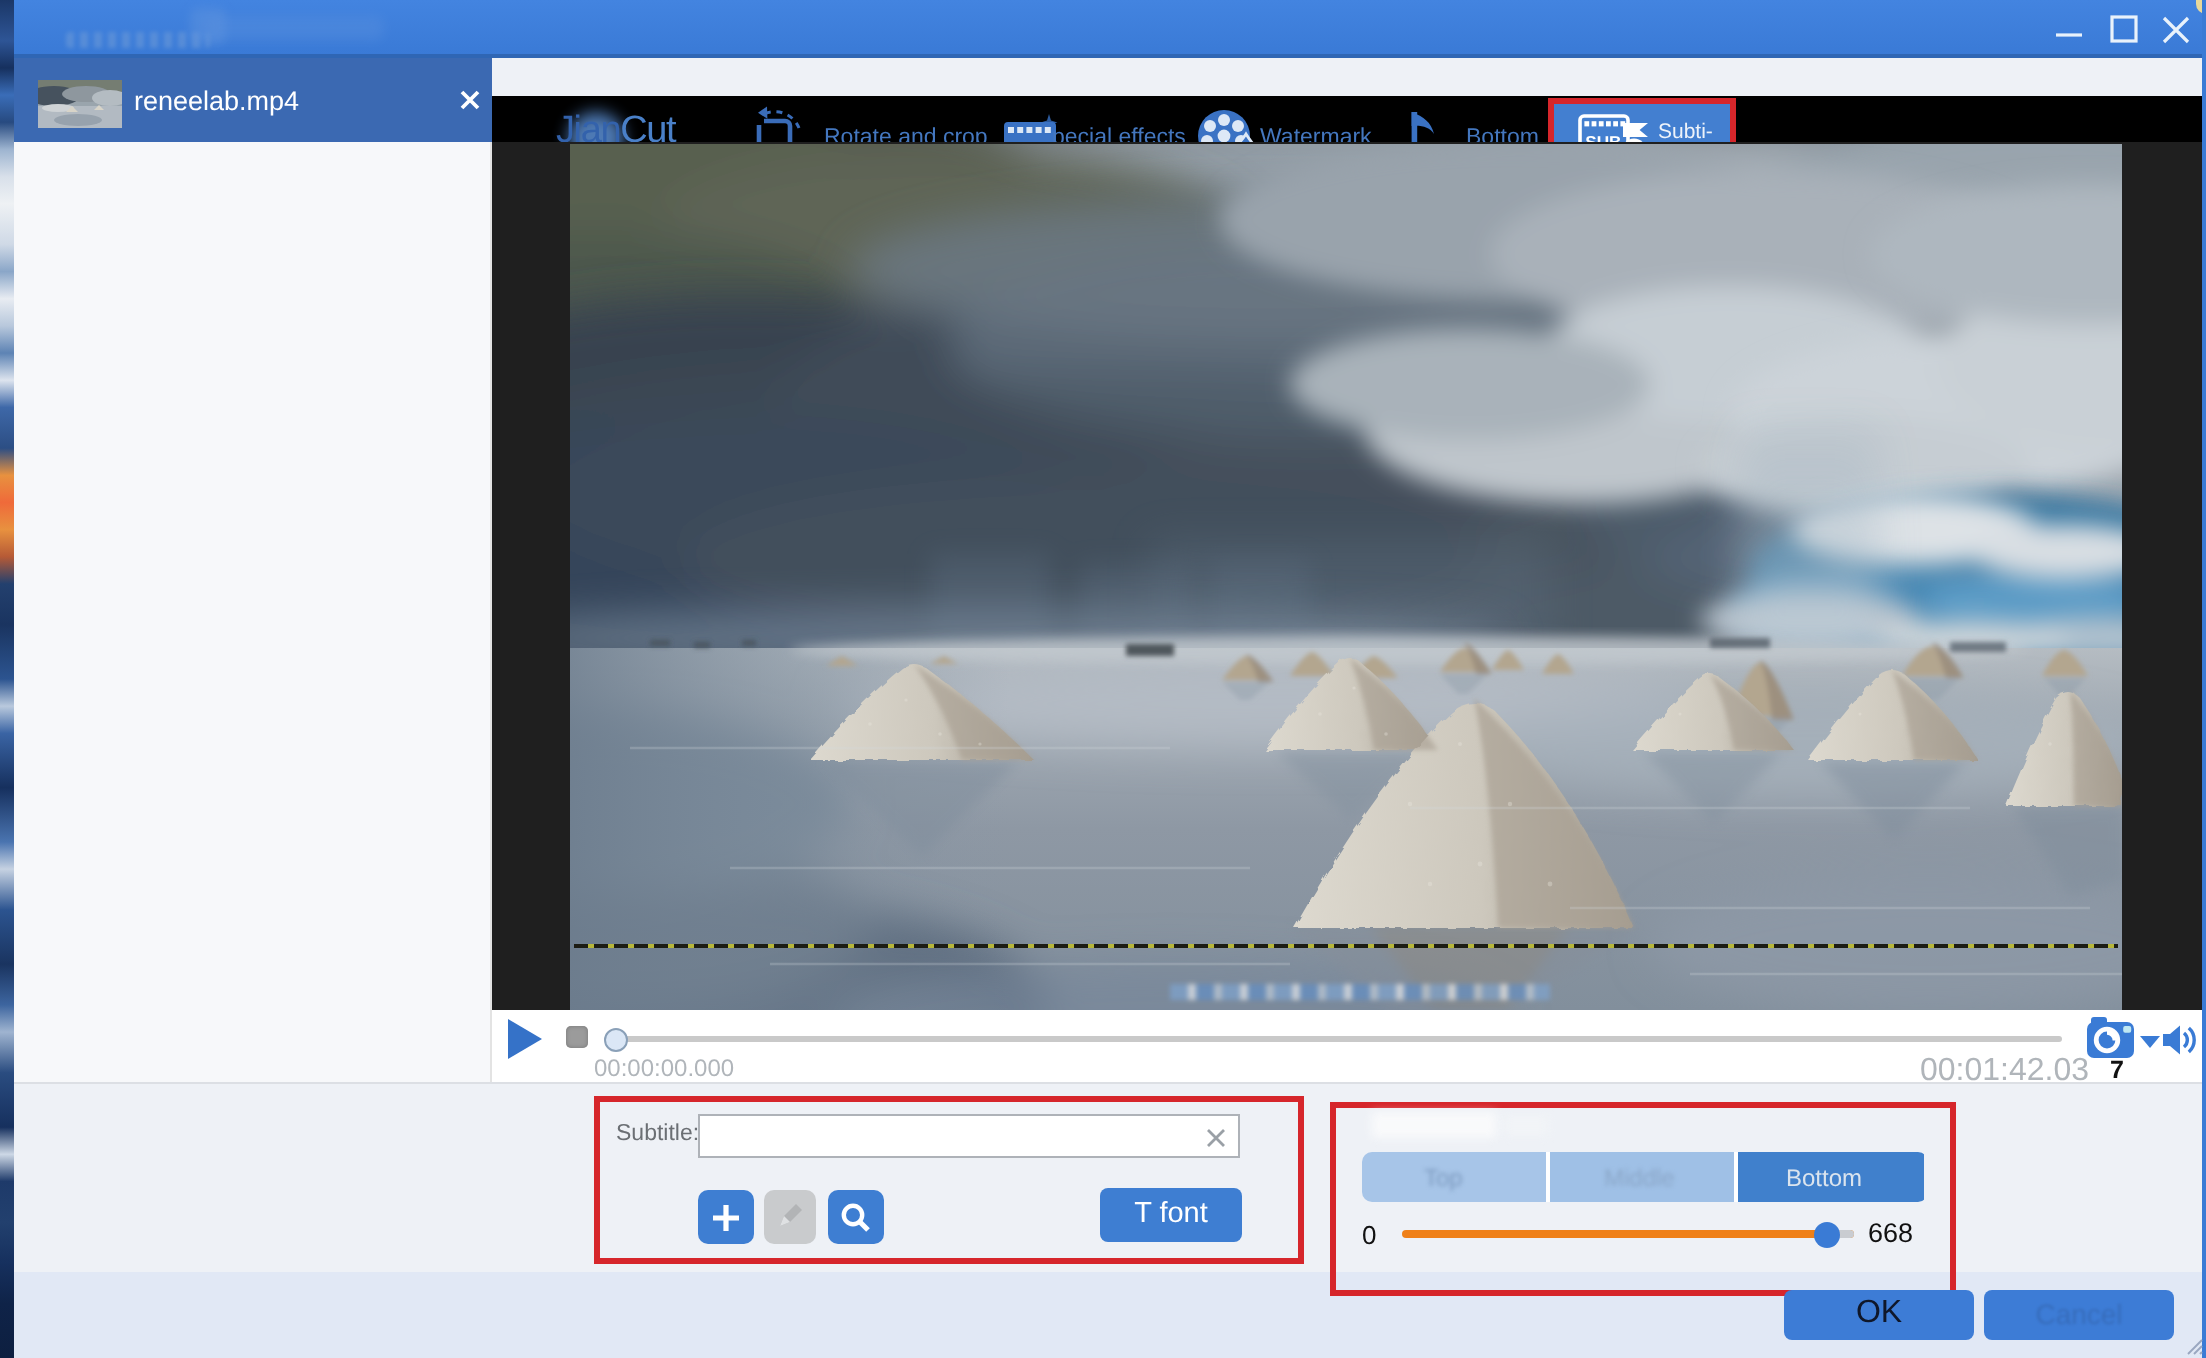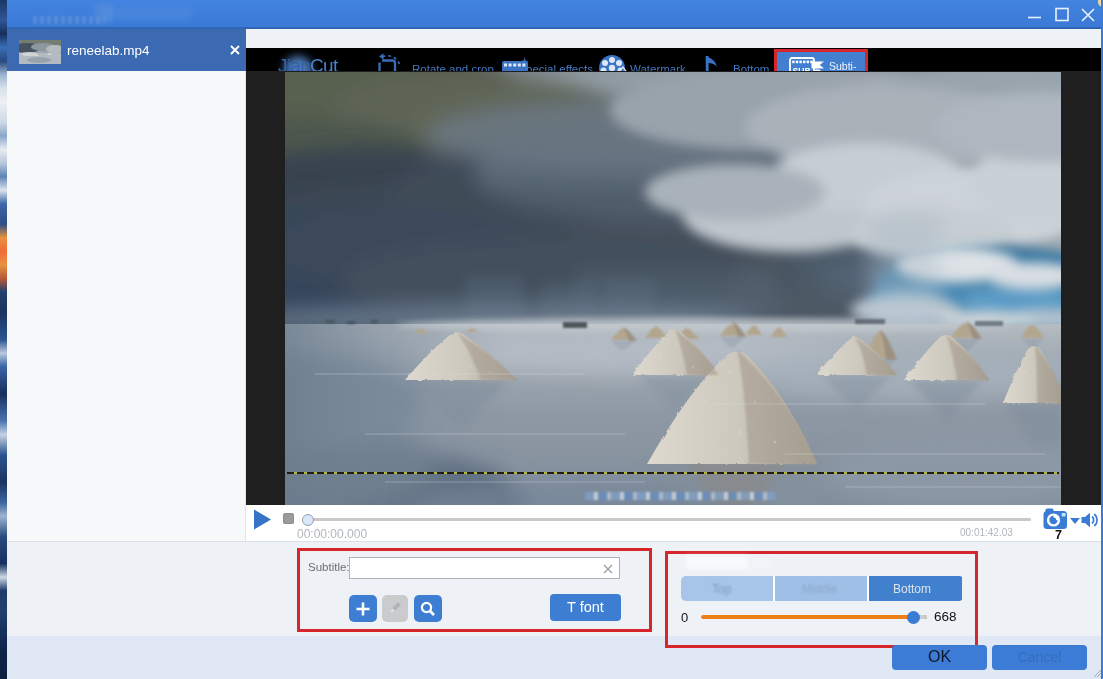--- a/index.html
+++ b/index.html
@@ -390,21 +390,21 @@
 </div>
 
 <div class="abs" id="controls" style="left:246px;top:505px;width:857px;height:38px;background:#ffffff;">
   <svg class="abs" style="left:5px;top:4px;" width="22" height="22" viewBox="0 0 22 22">
     <path d="M3 0.5 L20 10.5 L3 20.5 Z" fill="#3572c8"></path>
   </svg>
   <div class="abs" style="left:37px;top:8px;width:11px;height:11px;background:#9b9b9b;border-radius:2.5px;box-shadow:inset 0 0 2px #777;"></div>
   <div class="abs" style="left:57px;top:13px;width:728px;height:3px;background:#c9c9c9;border-radius:2px;"></div>
   <div class="abs" style="left:56px;top:9px;width:12px;height:12px;background:#dbe7f6;border:1.5px solid #8aa0b8;border-radius:50%;"></div>
   <div class="abs" style="left:51px;top:22px;font-size:12px;color:#b0b5ba;">00:00:00.000</div>
-  <div class="abs" style="left:714px;top:22px;font-size:10px;color:#b0b5ba;">00:01:42.03</div>
+  <div class="abs" style="left:714px;top:22px;font-size:16px;color:#b0b5ba;">00:01:42.03</div>
   <div class="abs" style="left:809px;top:23px;font-size:12.5px;font-weight:bold;color:#111;z-index:5;">7</div>
 
   <svg class="abs" style="left:797px;top:3px;" width="25" height="22" viewBox="0 0 25 22">
     <rect x="2.5" y="0.5" width="8" height="5" rx="1.5" fill="#3a7bd5"></rect>
     <rect x="0.5" y="3" width="23.5" height="18" rx="3.5" fill="#3a7bd5"></rect>
     <circle cx="10.5" cy="12" r="6.6" fill="#fdfdfe"></circle>
     <circle cx="10.5" cy="12" r="4.2" fill="#3a7bd5"></circle>
     <path d="M10.5 8.3 a3.9 3.9 0 0 1 3.9 3.9" stroke="#fff" stroke-width="2.2" fill="none"></path>
     <rect x="18.6" y="5" width="4" height="3.4" rx="1" fill="#bfe8f2"></rect>
   </svg>

